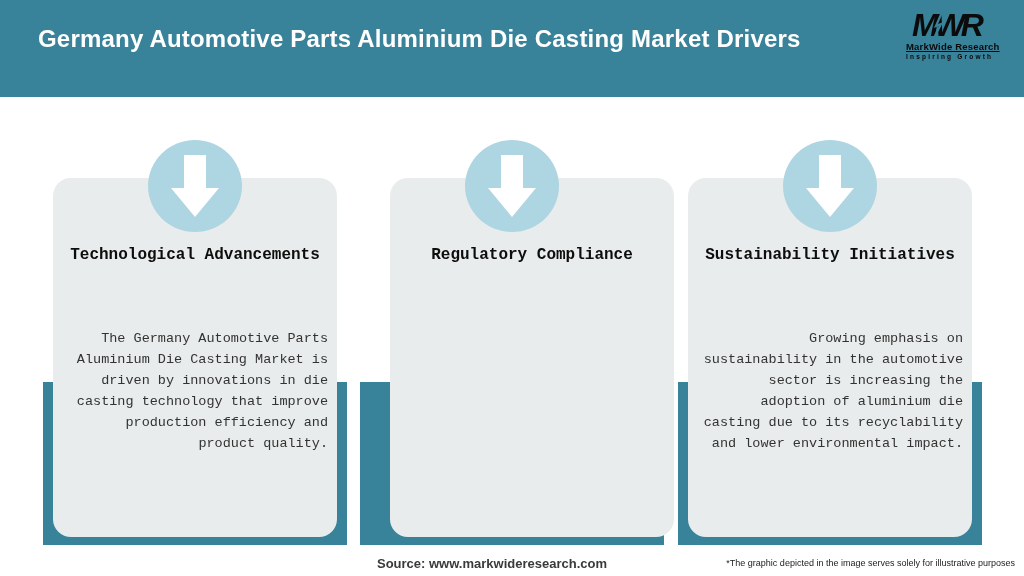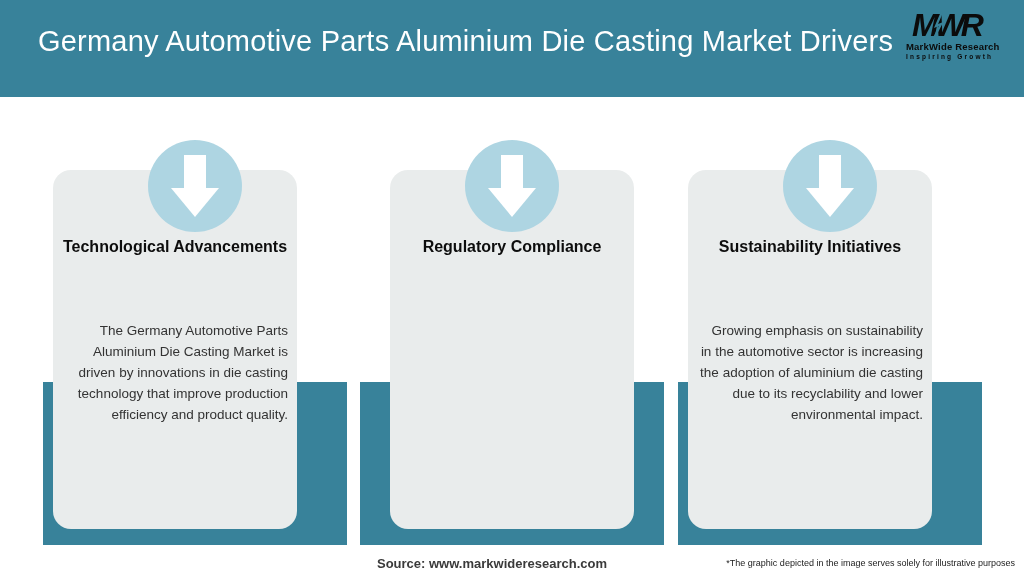--- a/index.html
+++ b/index.html
@@ -19,63 +19,65 @@
   
   .header {
     position: absolute; left: 0; top: 0;
     width: 1024px; height: 97px;
     background: #38829A;
   }
   .header-title {
     position: absolute; left: 38px; top: 25px;
     width: 860px;
     color: #ffffff;
-    font-size: 29px;
-    font-weight: normal;
+    font-size: 24px;
+    font-weight: bold;
     letter-spacing: 0.2px;
   }
   .logo {
     position: absolute; right: 14px; top: 8px;
     width: 104px; height: 56px;
     text-align: left;
   }
   .logo-mark {
     display: block;
     margin: 0 auto;
   }
   .logo-name {
     display: block;
     color: #0b0b0b;
     font-size: 9.5px;
     font-weight: bold;
     line-height: 10px;
     letter-spacing: 0.2px;
+    text-decoration: underline;
   }
   .logo-tagline {
     display: block;
     color: #0b0b0b;
     font-size: 6.5px;
     font-weight: bold;
     letter-spacing: 2.2px;
     line-height: 9px;
   }
 
   
   .backdrop {
     position: absolute;
     top: 382px;
     width: 304px; height: 163px;
     background: #38829A;
   }
   .card {
     position: absolute;
-    top: 170px;
-    width: 244px; height: 359px;
+    top: 178px;
+    width: 284px; height: 359px;
     background: #E9ECEC;
     border-radius: 18px;
+    font-family: Liberation Mono, monospace;
   }
   .card-title {
     position: absolute;
     top: 68px; left: 6px; right: 6px;
     text-align: center;
     color: #0d0d0d;
     font-size: 16px;
     font-weight: bold;
   }
   .card-body {

